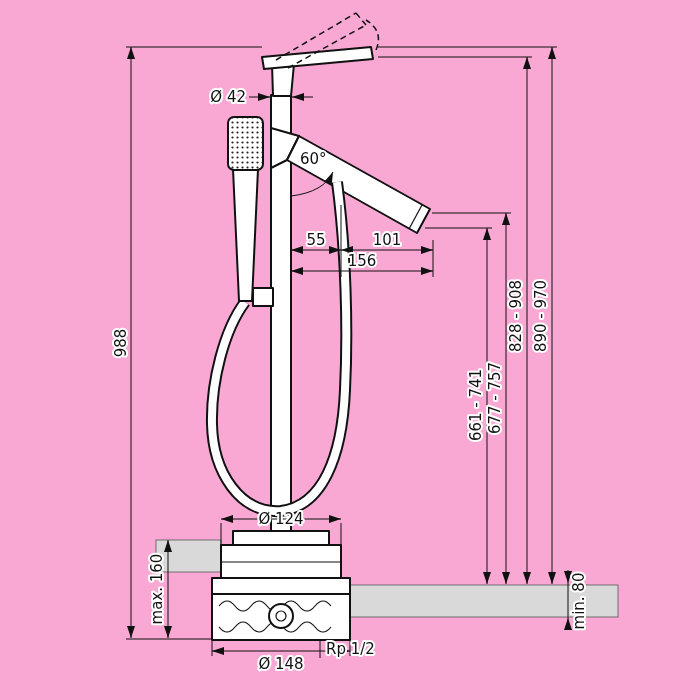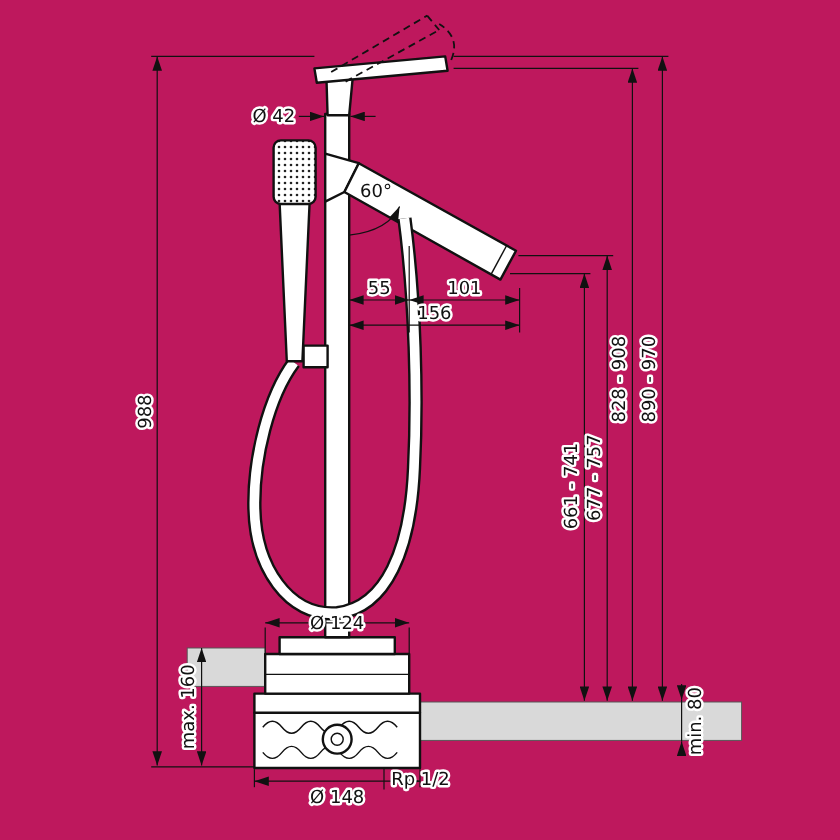--- a/index.html
+++ b/index.html
@@ -1,16 +1,16 @@
 <!DOCTYPE html>
 <html><head>
 <meta charset="utf-8">
 <style>
   html,body{margin:0;padding:0;background:#ffffff;}
-  #stage{width:700px;height:700px;background:#be185d;position:relative;overflow:hidden;}
+  #stage{width:700px;height:700px;background:#f9a8d4;position:relative;overflow:hidden;}
   svg{display:block;}
   .obj{fill:#ffffff;stroke:#111111;stroke-width:2;stroke-linejoin:round;}
   .thin{fill:none;stroke:#111111;stroke-width:1.2;}
   .dim{fill:none;stroke:#111111;stroke-width:1;}
   .ext{fill:none;stroke:#111111;stroke-width:1;}
   .dash{fill:none;stroke:#111111;stroke-width:1.5;stroke-dasharray:6 4;}
   .floor{fill:#d9d9d9;stroke:#555555;stroke-width:0.8;}
   .lbl{font-family:"DejaVu Sans","Liberation Sans",sans-serif;font-size:15px;fill:#111111;
        stroke:#ffffff;stroke-width:4px;paint-order:stroke;stroke-linejoin:round;}
 </style>

